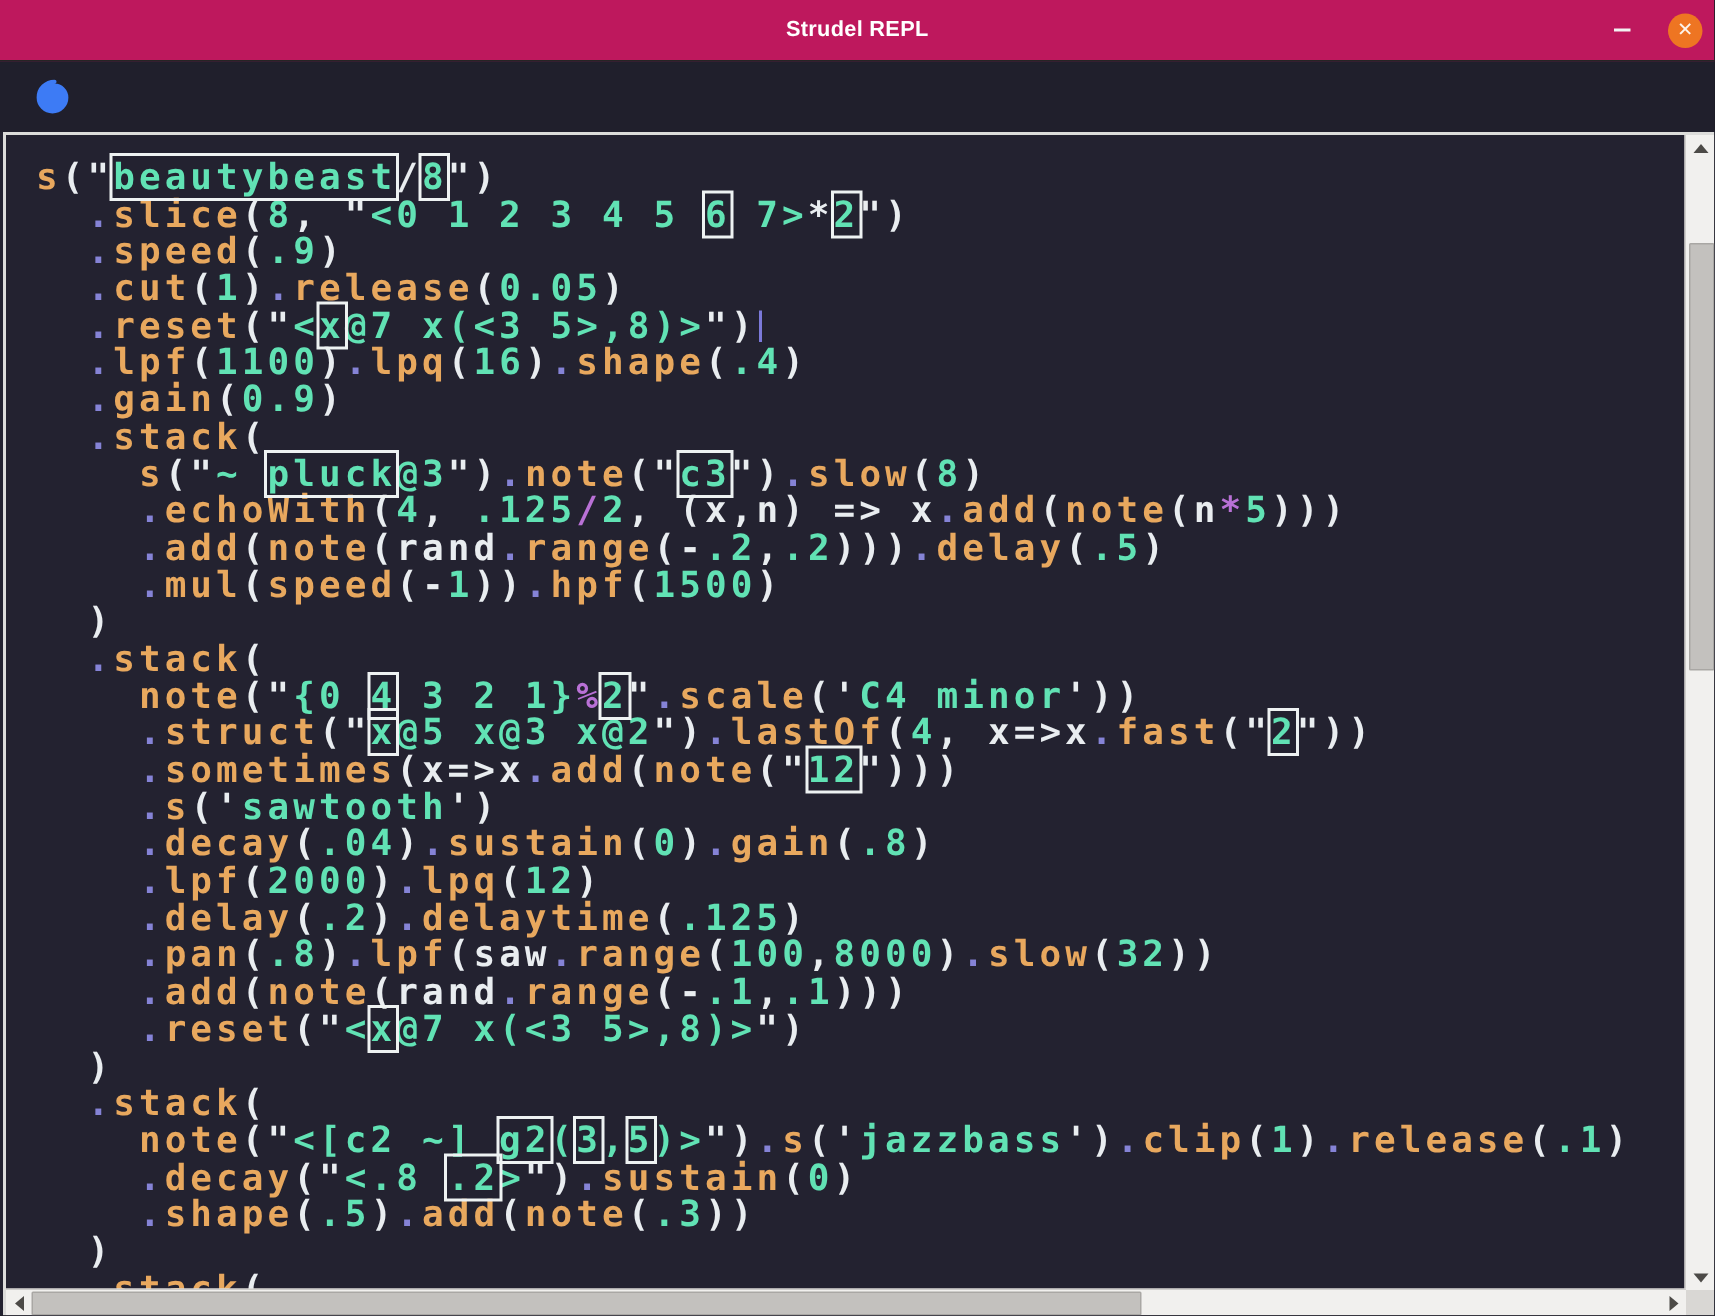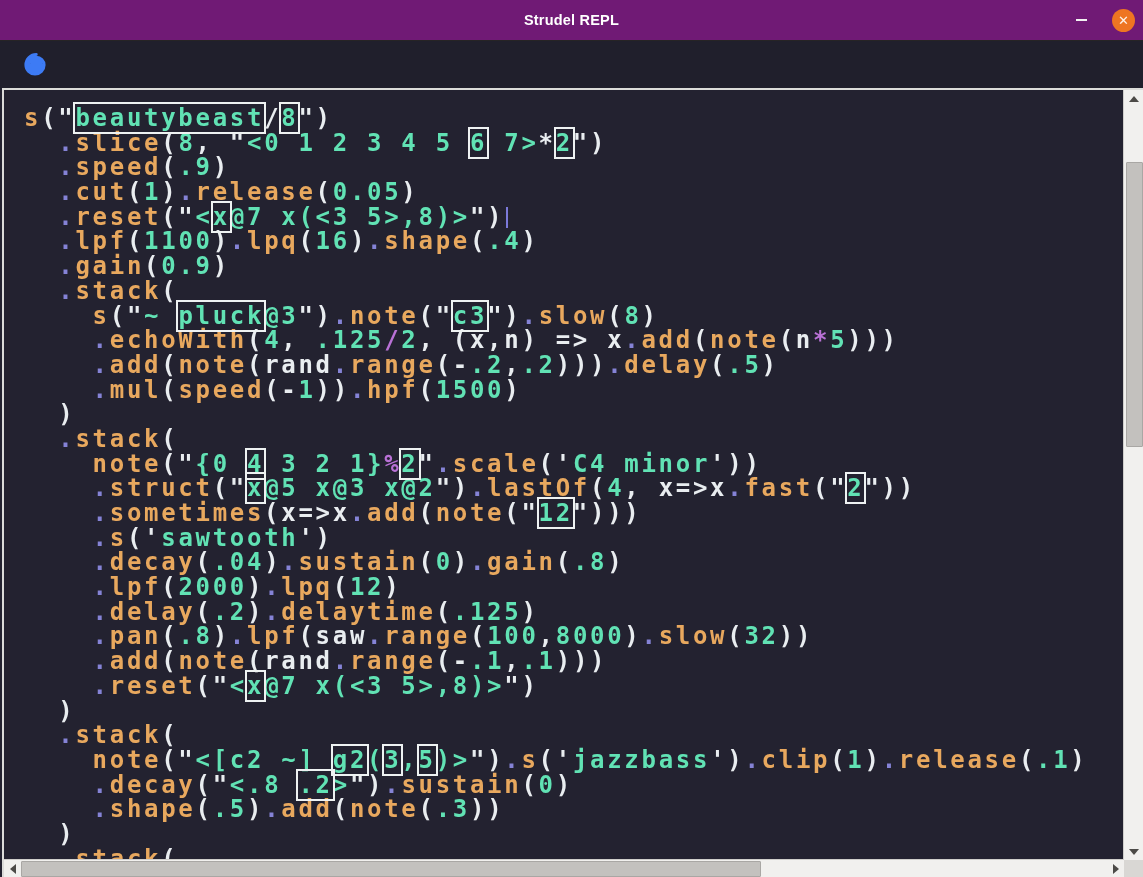--- a/index.html
+++ b/index.html
@@ -1,19 +1,19 @@
 <!DOCTYPE html>
 <html><head>
 <meta charset="utf-8">
 <style>
   html,body{margin:0;padding:0;background:#1b1a20;}
   #window{position:relative;width:1143px;height:877px;overflow:hidden;background:#232230;
     font-family:"Liberation Sans",sans-serif;}
   
-  #titlebar{position:absolute;left:0;top:0;width:100%;height:40px;background:#701a75;
+  #titlebar{position:absolute;left:0;top:0;width:100%;height:40px;background:#be185d;
     border-bottom:1px solid #262425;display:flex;align-items:center;justify-content:center;text-align:center;}
   #titlebar .title{color:#ffffff;font-weight:bold;font-size:14.5px;letter-spacing:.2px;}
   #win-controls{position:absolute;right:8px;top:0;height:40px;display:flex;align-items:center;gap:16px;}
   .min-btn{width:30px;height:30px;display:flex;align-items:center;justify-content:center;
     color:#f2f2f2;font-weight:bold;font-size:15px;cursor:default;}
   .min-glyph{display:block;width:11px;height:2px;background:#f2f2f2;}
   .close-btn{width:23px;height:23px;border-radius:50%;background:#ee7522;display:flex;
     align-items:center;justify-content:center;color:#fdf4ec;font-weight:bold;font-size:13px;
     font-family:"DejaVu Sans",sans-serif;}
   

